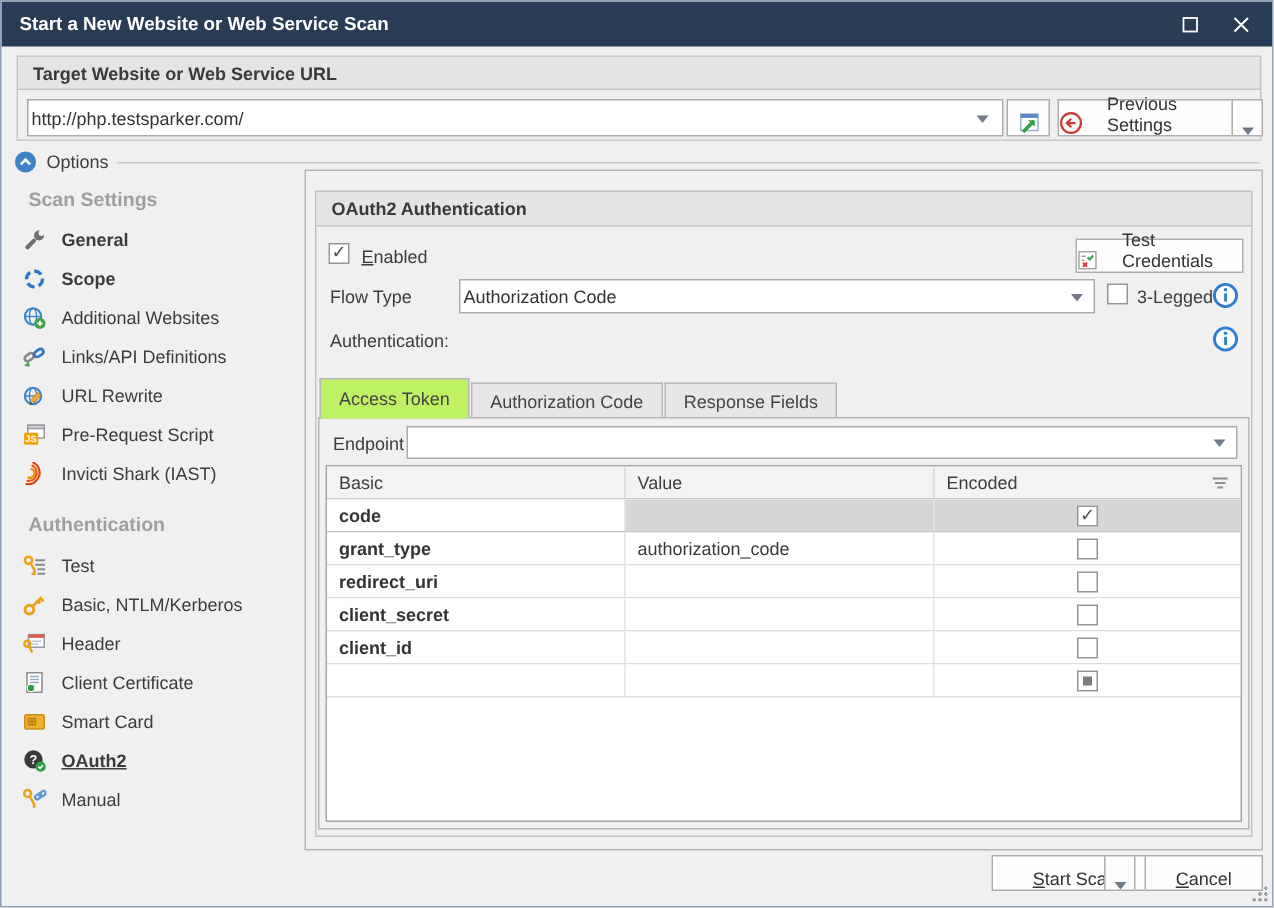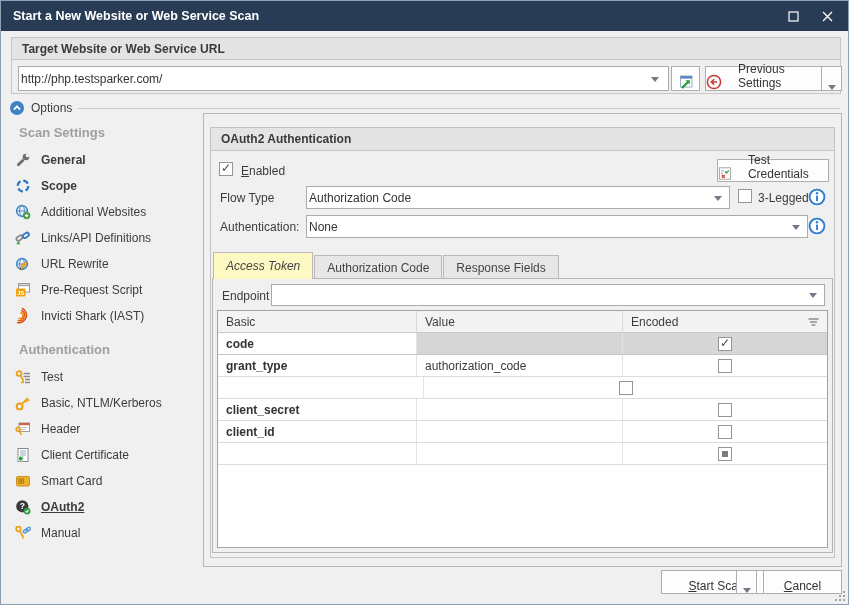--- a/index.html
+++ b/index.html
@@ -73,21 +73,21 @@
   #tleg-lbl{ position:absolute; left:547px; top:63px; }
   #info-flow{ position:absolute; left:597px; top:60px; }
   #auth-lbl{ position:absolute; left:9px; top:92px; }
   #auth-combo{ left:95px; top:87px; width:502px; height:23px; }
   #info-auth{ position:absolute; left:597px; top:89px; }
 
   
   #tabs{ position:absolute; left:2px; top:124px; height:27px; display:flex; align-items:flex-end; }
   .tab{ border:1px solid #b9b9b9; border-bottom:none; background:#e7e7e7; padding:0 12px;
         height:24px; display:flex; align-items:center; margin-right:1px; color:#444; cursor:default; }
-  .tab.active{ background:#fef9c3; height:27px; position:relative; z-index:2;font-style:italic; }
+  .tab.active{ background:#bef264; height:27px; position:relative; z-index:2; }
   #tab-content{ position:absolute; left:1px; top:150px; right:1px; bottom:4px;
                 border:1px solid #b5b5b5; background:#f0f0f0; }
   #endpoint-lbl{ position:absolute; left:9px; top:10px; }
   #endpoint-combo{ left:58px; top:5px; right:7px; height:22px; }
 
   
   #ptable{ position:absolute; left:4px; top:31px; right:4px; bottom:4px; border:1px solid #a3a3a3;
            background:#fff; overflow:hidden; }
   .thead{ display:flex; height:22px; background:#f3f3f3; border-bottom:1px solid #c9c9c9; }
   .thead .th{ display:flex; align-items:center; padding-left:8px; color:#3e3e3e;
@@ -328,24 +328,20 @@
       </div>
       <span class="cb" id="tleg-cb"></span>
       <span id="tleg-lbl">3-Legged</span>
       <svg class="info" id="info-flow" viewBox="0 0 18 18">
         <circle cx="9" cy="9" r="7.4" fill="#fff" stroke="#2d7dd2" stroke-width="1.9"></circle>
         <rect x="8.1" y="7.6" width="1.9" height="5.4" fill="#2d7dd2"></rect>
         <circle cx="9" cy="5.2" r="1.2" fill="#2d7dd2"></circle>
       </svg>
 
       <span id="auth-lbl">Authentication:</span>
-      <div class="combo" id="auth-combo">
-        <span>None</span>
-        <span class="arr"></span>
-      </div>
       <svg class="info" id="info-auth" viewBox="0 0 18 18">
         <circle cx="9" cy="9" r="7.4" fill="#fff" stroke="#2d7dd2" stroke-width="1.9"></circle>
         <rect x="8.1" y="7.6" width="1.9" height="5.4" fill="#2d7dd2"></rect>
         <circle cx="9" cy="5.2" r="1.2" fill="#2d7dd2"></circle>
       </svg>
 
       <div id="tabs">
         <div class="tab active">Access Token</div>
         <div class="tab">Authorization Code</div>
         <div class="tab">Response Fields</div>
@@ -386,20 +382,23 @@
                   <span>grant_type</span>
                 </div>
                 <div class="tcell c-value">
                   <span>authorization_code</span>
                 </div>
                 <div class="tcell c-enc">
                   <span class="cb "></span>
                 </div>
               </div>
               <div class="trow">
+                <div class="tcell c-name">
+                  <span>redirect_uri</span>
+                </div>
                 <div class="tcell c-value">
                   <span></span>
                 </div>
                 <div class="tcell c-enc">
                   <span class="cb "></span>
                 </div>
               </div>
               <div class="trow">
                 <div class="tcell c-name">
                   <span>client_secret</span>

